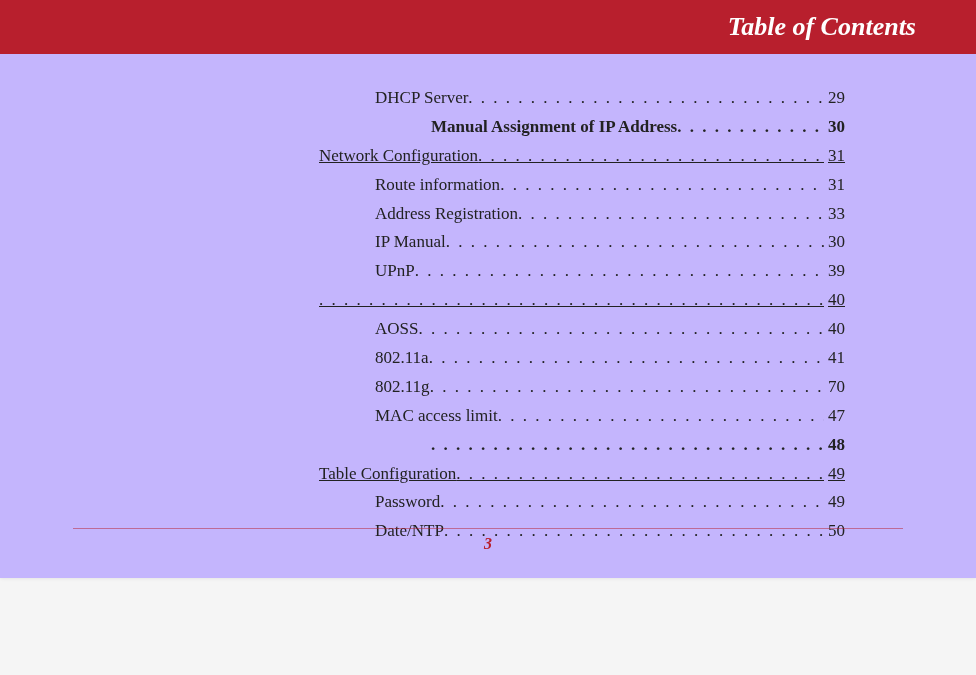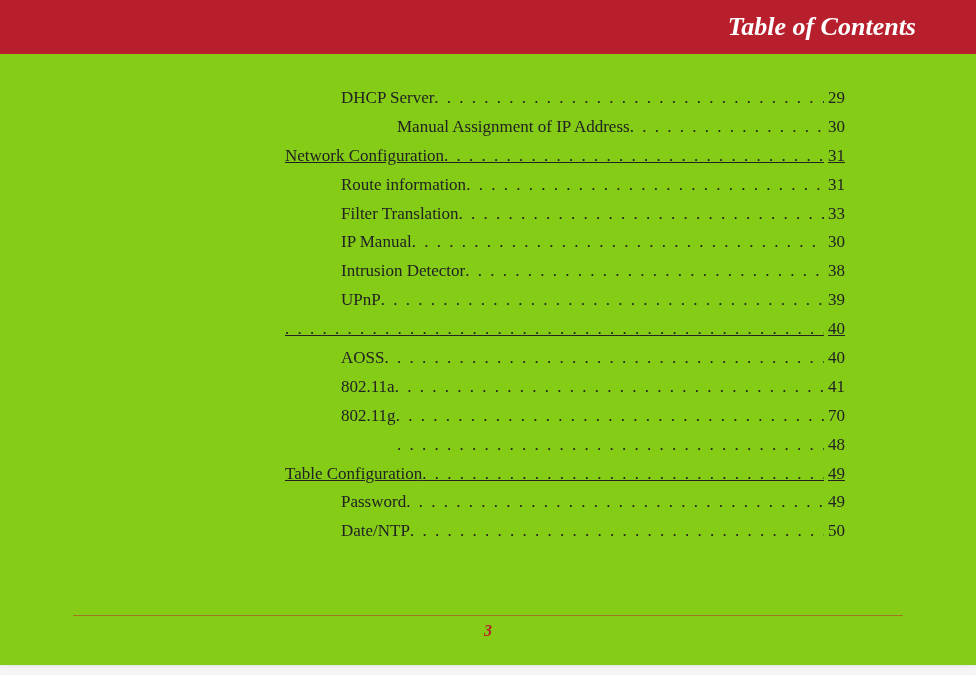--- a/index.html
+++ b/index.html
@@ -6,22 +6,22 @@
     margin: 0;
     padding: 0;
     width: 976px;
     height: 675px;
     background: #f5f5f5;
     font-family: Georgia, "Times New Roman", serif;
     position: relative;
   }
   .page {
     width: 976px;
-    height: 665px;
-    background: #84cc16;
+    height: 578px;
+    background: #c4b5fd;
     position: relative;
     box-shadow: 0 0 4px rgba(0,0,0,0.1);
   }
   .header-bar {
     background: #b81f2d;
     color: #fff;
     height: 54px;
     display: flex;
     align-items: center;
     justify-content: flex-end;
@@ -37,24 +37,25 @@
     margin-left: 285px;
     font-family: Georgia, "Times New Roman", serif;
     font-size: 17px;
     color: #222;
   }
   .toc-row {
     display: flex;
     align-items: baseline;
     line-height: 1.7;
     white-space: nowrap;
+    margin-left: 34px;
   }
   .lvl-1 { padding-left: 0; text-decoration: underline; }
   .lvl-2 { padding-left: 56px; }
-  .lvl-3 { padding-left: 112px; }
+  .lvl-3 { padding-left: 112px; font-weight: bold; }
   .toc-title {
     flex: 0 0 auto;
   }
   .dots {
     flex: 1 1 auto;
     overflow: hidden;
     letter-spacing: 2px;
     color: #222;
   }
   .dots::after {
@@ -109,33 +110,28 @@
         <span class="toc-title">Network Configuration</span>
         <span class="dots"></span>
         <span class="toc-page">31</span>
       </div>
       <div class="toc-row lvl-2">
         <span class="toc-title">Route information</span>
         <span class="dots"></span>
         <span class="toc-page">31</span>
       </div>
       <div class="toc-row lvl-2">
-        <span class="toc-title">Filter Translation</span>
+        <span class="toc-title">Address Registration</span>
         <span class="dots"></span>
         <span class="toc-page">33</span>
       </div>
       <div class="toc-row lvl-2">
         <span class="toc-title">IP Manual</span>
         <span class="dots"></span>
         <span class="toc-page">30</span>
-      </div>
-      <div class="toc-row lvl-2">
-        <span class="toc-title">Intrusion Detector</span>
-        <span class="dots"></span>
-        <span class="toc-page">38</span>
       </div>
       <div class="toc-row lvl-2">
         <span class="toc-title">UPnP</span>
         <span class="dots"></span>
         <span class="toc-page">39</span>
       </div>
       <div class="toc-row lvl-1">
         <span class="dots"></span>
         <span class="toc-page">40</span>
       </div>
@@ -146,20 +142,25 @@
       </div>
       <div class="toc-row lvl-2">
         <span class="toc-title">802.11a</span>
         <span class="dots"></span>
         <span class="toc-page">41</span>
       </div>
       <div class="toc-row lvl-2">
         <span class="toc-title">802.11g</span>
         <span class="dots"></span>
         <span class="toc-page">70</span>
+      </div>
+      <div class="toc-row lvl-2">
+        <span class="toc-title">MAC access limit</span>
+        <span class="dots"></span>
+        <span class="toc-page">47</span>
       </div>
       <div class="toc-row lvl-3">
         <span class="dots"></span>
         <span class="toc-page">48</span>
       </div>
       <div class="toc-row lvl-1">
         <span class="toc-title">Table Configuration</span>
         <span class="dots"></span>
         <span class="toc-page">49</span>
       </div>

